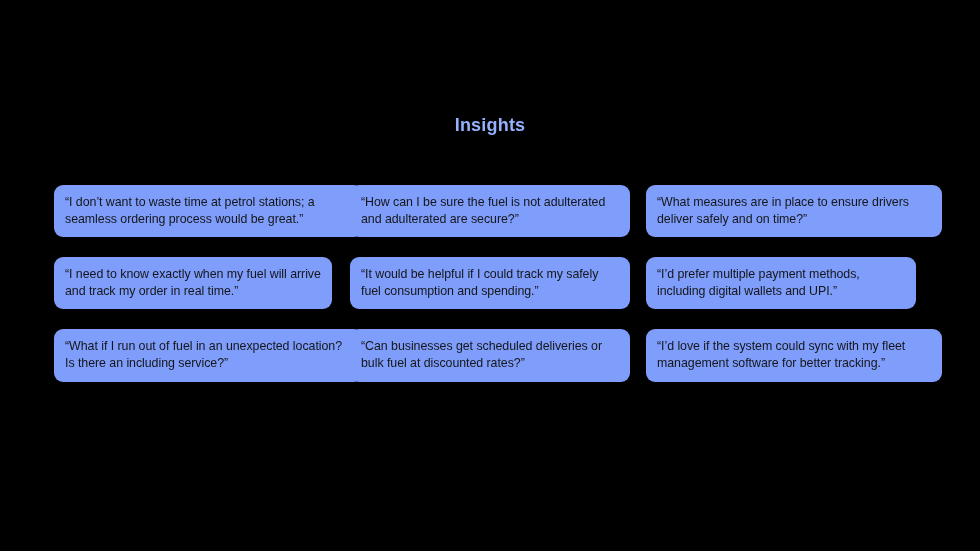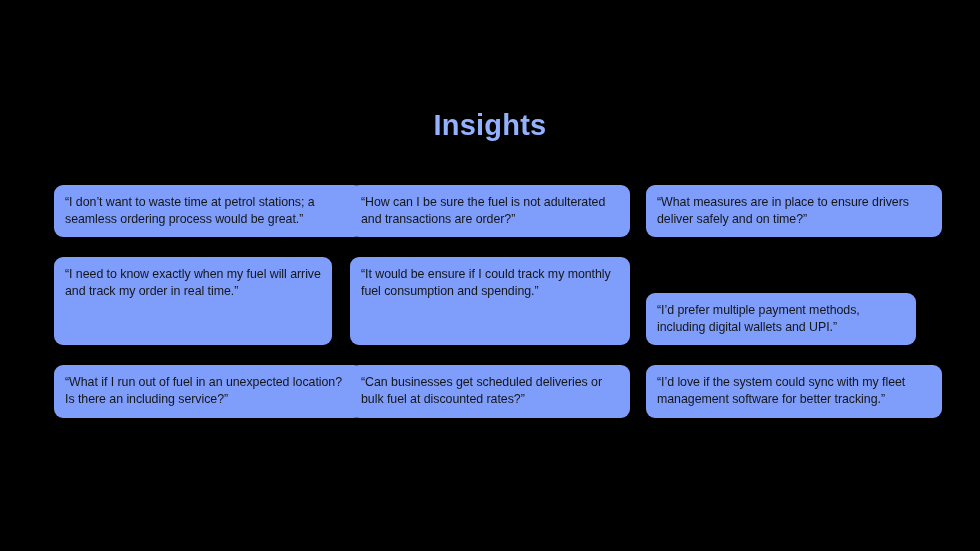--- a/index.html
+++ b/index.html
@@ -22,21 +22,21 @@
     background: #000000;
   }
 
   .page-title {
     position: absolute;
     top: 110px;
     left: 0;
     width: 980px;
     text-align: center;
     color: #93B1FC;
-    font-size: 29px;
+    font-size: 18px;
     font-weight: bold;
     letter-spacing: 0.2px;
     line-height: 30px;
   }
 
   .insights-grid {
     position: absolute;
     top: 185px;
     left: 54px;
     width: 866px;
@@ -56,44 +56,44 @@
     min-height: 29px;
     box-sizing: border-box;
     letter-spacing: -0.05px;
   }
 
   .insight-card.col-1 { width: 309px; }
   .insight-card.col-2 { width: 280px; }
   .insight-card.col-3 { width: 296px; }
 
   .row-2 .insight-card.col-1 { width: 278px; }
-  .row-2 .insight-card.col-3 { width: 270px; margin-top: 36px; }
+  .row-2 .insight-card.col-3 { width: 270px; }
 
   .grid-row {
     display: contents;
   }
 </style>
 </head>
 <body>
 
 <div class="slide">
 
   <div class="page-title">Insights</div>
 
   <div class="insights-grid">
 
     <div class="grid-row row-1">
       <div class="insight-card col-1">“I don’t want to waste time at petrol stations; a seamless ordering process would be great.”</div>
-      <div class="insight-card col-2">“How can I be sure the fuel is not adulterated and transactions are order?”</div>
+      <div class="insight-card col-2">“How can I be sure the fuel is not adulterated and adulterated are secure?”</div>
       <div class="insight-card col-3">“What measures are in place to ensure drivers deliver safely and on time?”</div>
     </div>
 
     <div class="grid-row row-2">
       <div class="insight-card col-1">“I need to know exactly when my fuel will arrive and track my order in real time.”</div>
-      <div class="insight-card col-2">“It would be ensure if I could track my monthly fuel consumption and spending.”</div>
+      <div class="insight-card col-2">“It would be helpful if I could track my safely fuel consumption and spending.”</div>
       <div class="insight-card col-3">“I’d prefer multiple payment methods, including digital wallets and UPI.”</div>
     </div>
 
     <div class="grid-row row-3">
       <div class="insight-card col-1">“What if I run out of fuel in an unexpected location? Is there an including service?”</div>
       <div class="insight-card col-2"> “Can businesses get scheduled deliveries or bulk fuel at discounted rates?”</div>
       <div class="insight-card col-3">“I’d love if the system could sync with my fleet management software for better tracking.”</div>
     </div>
 
   </div>

